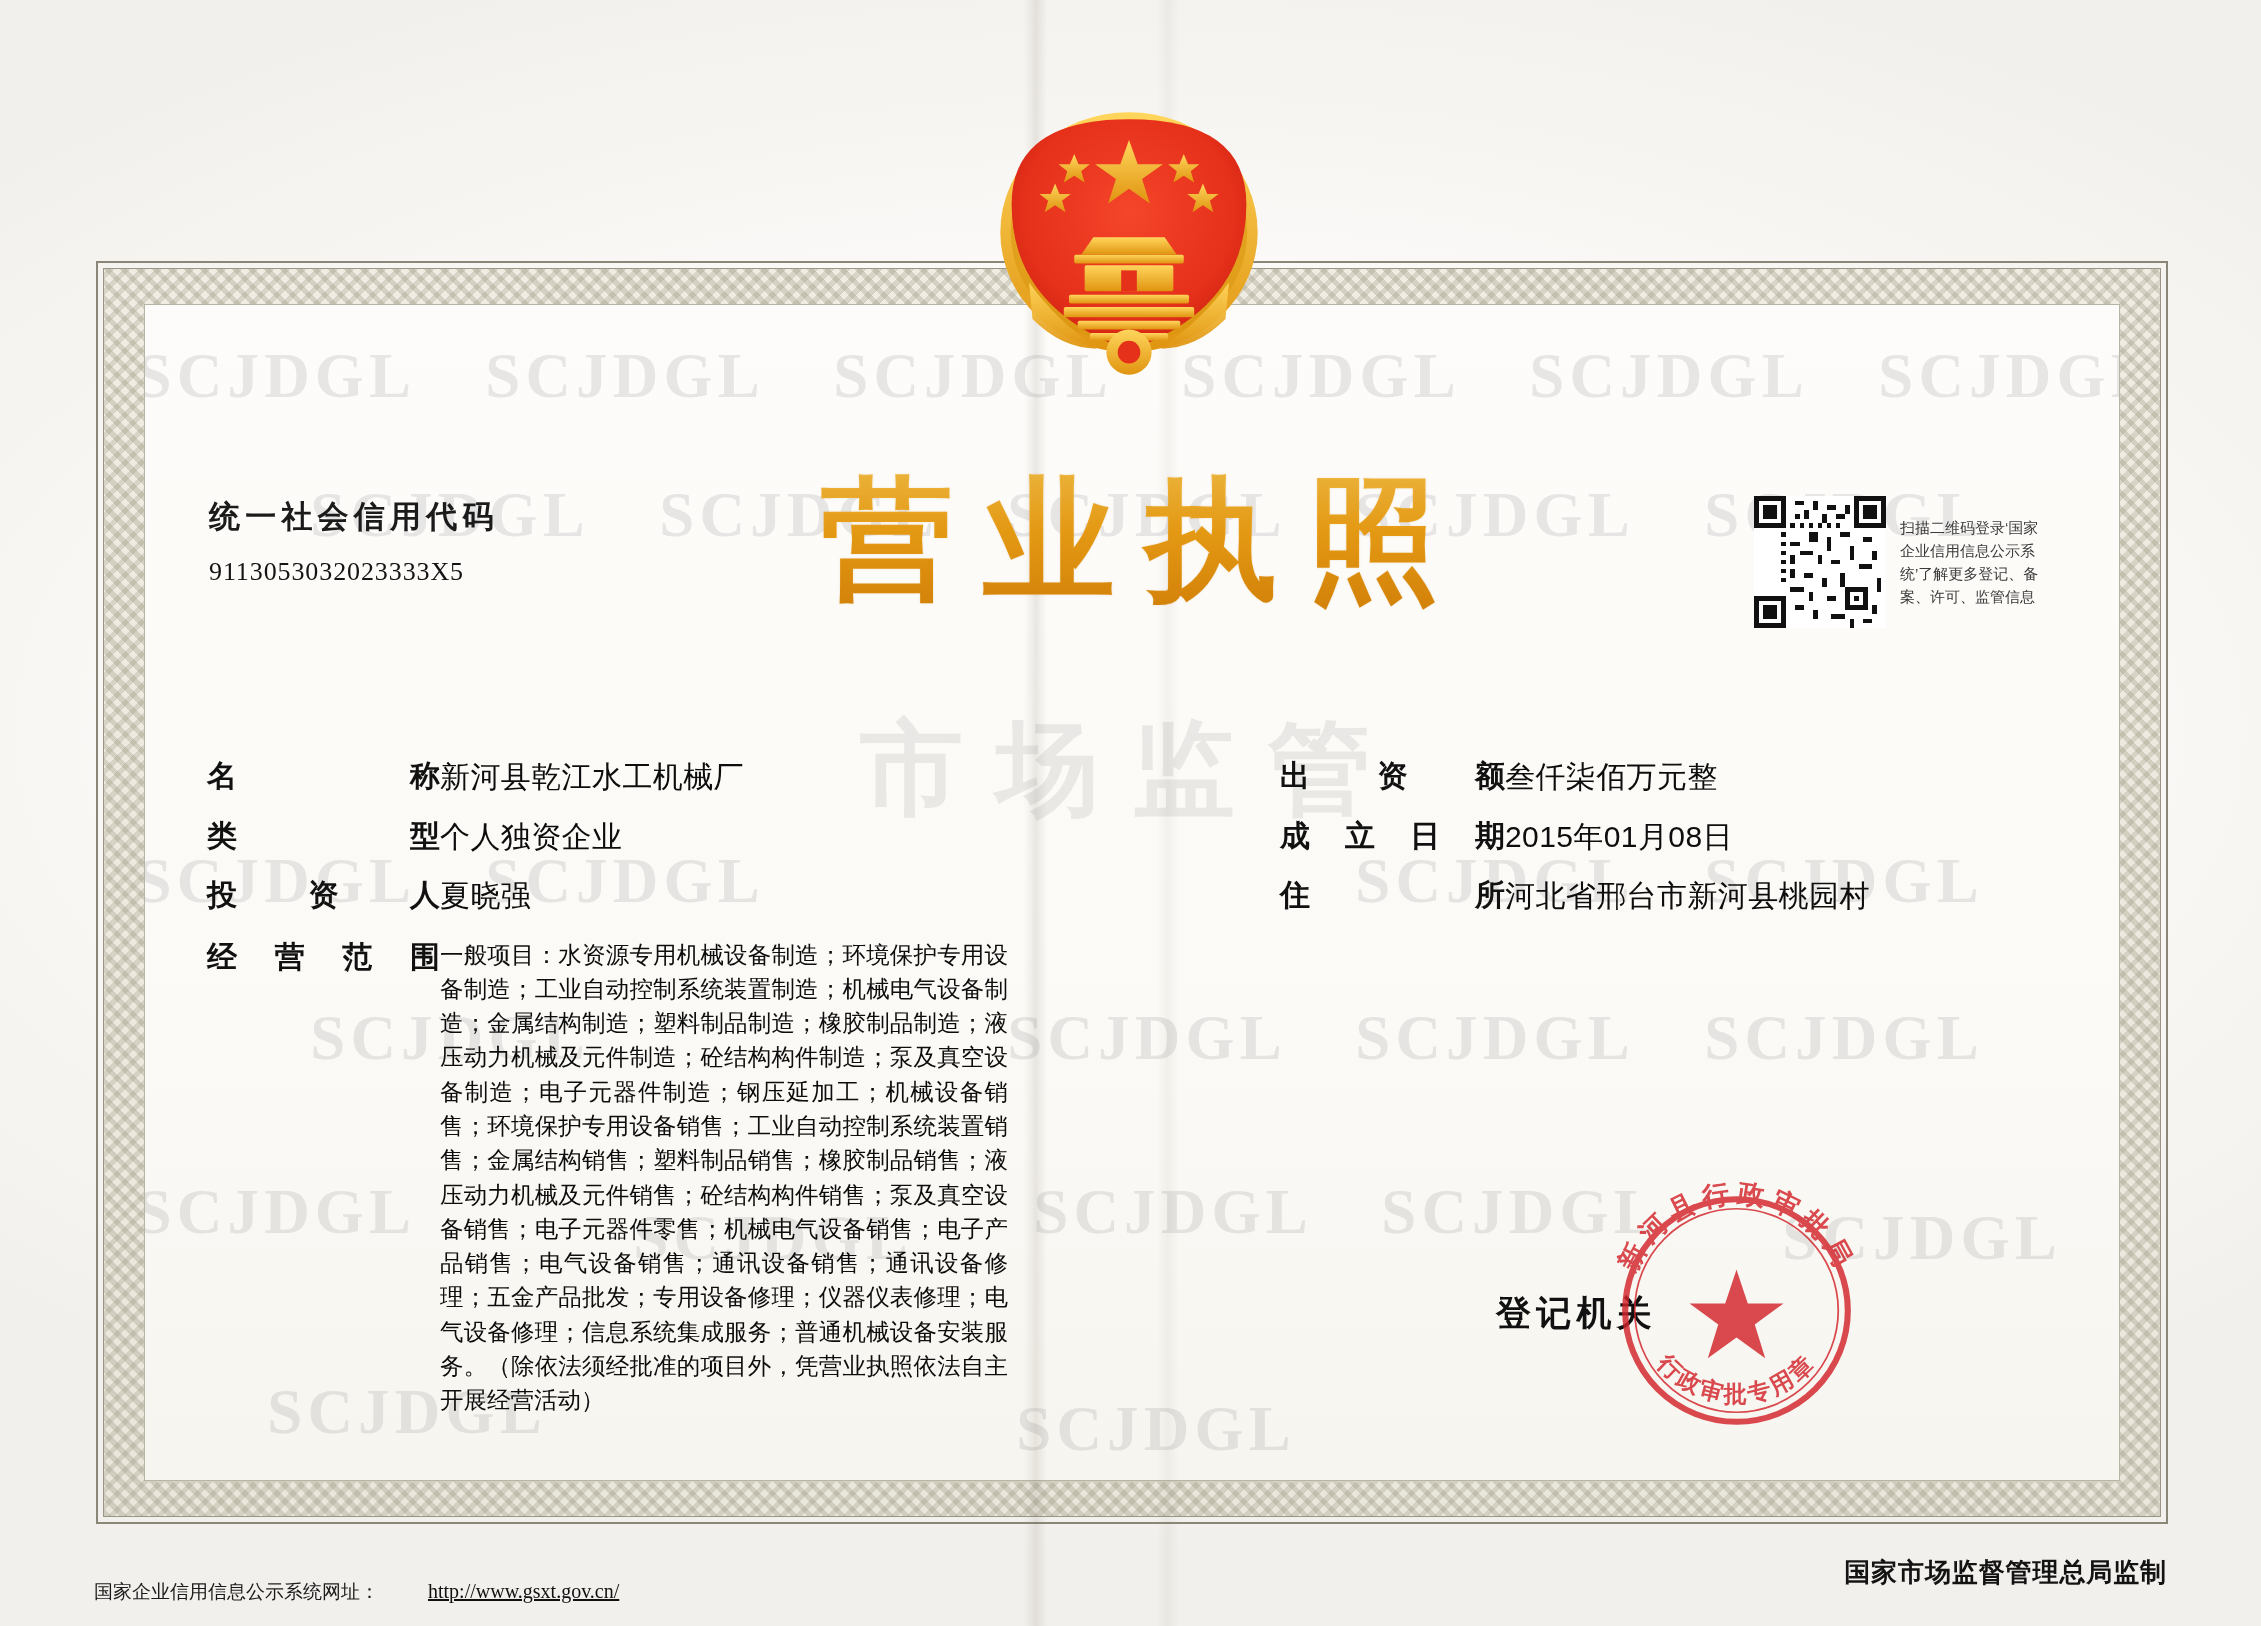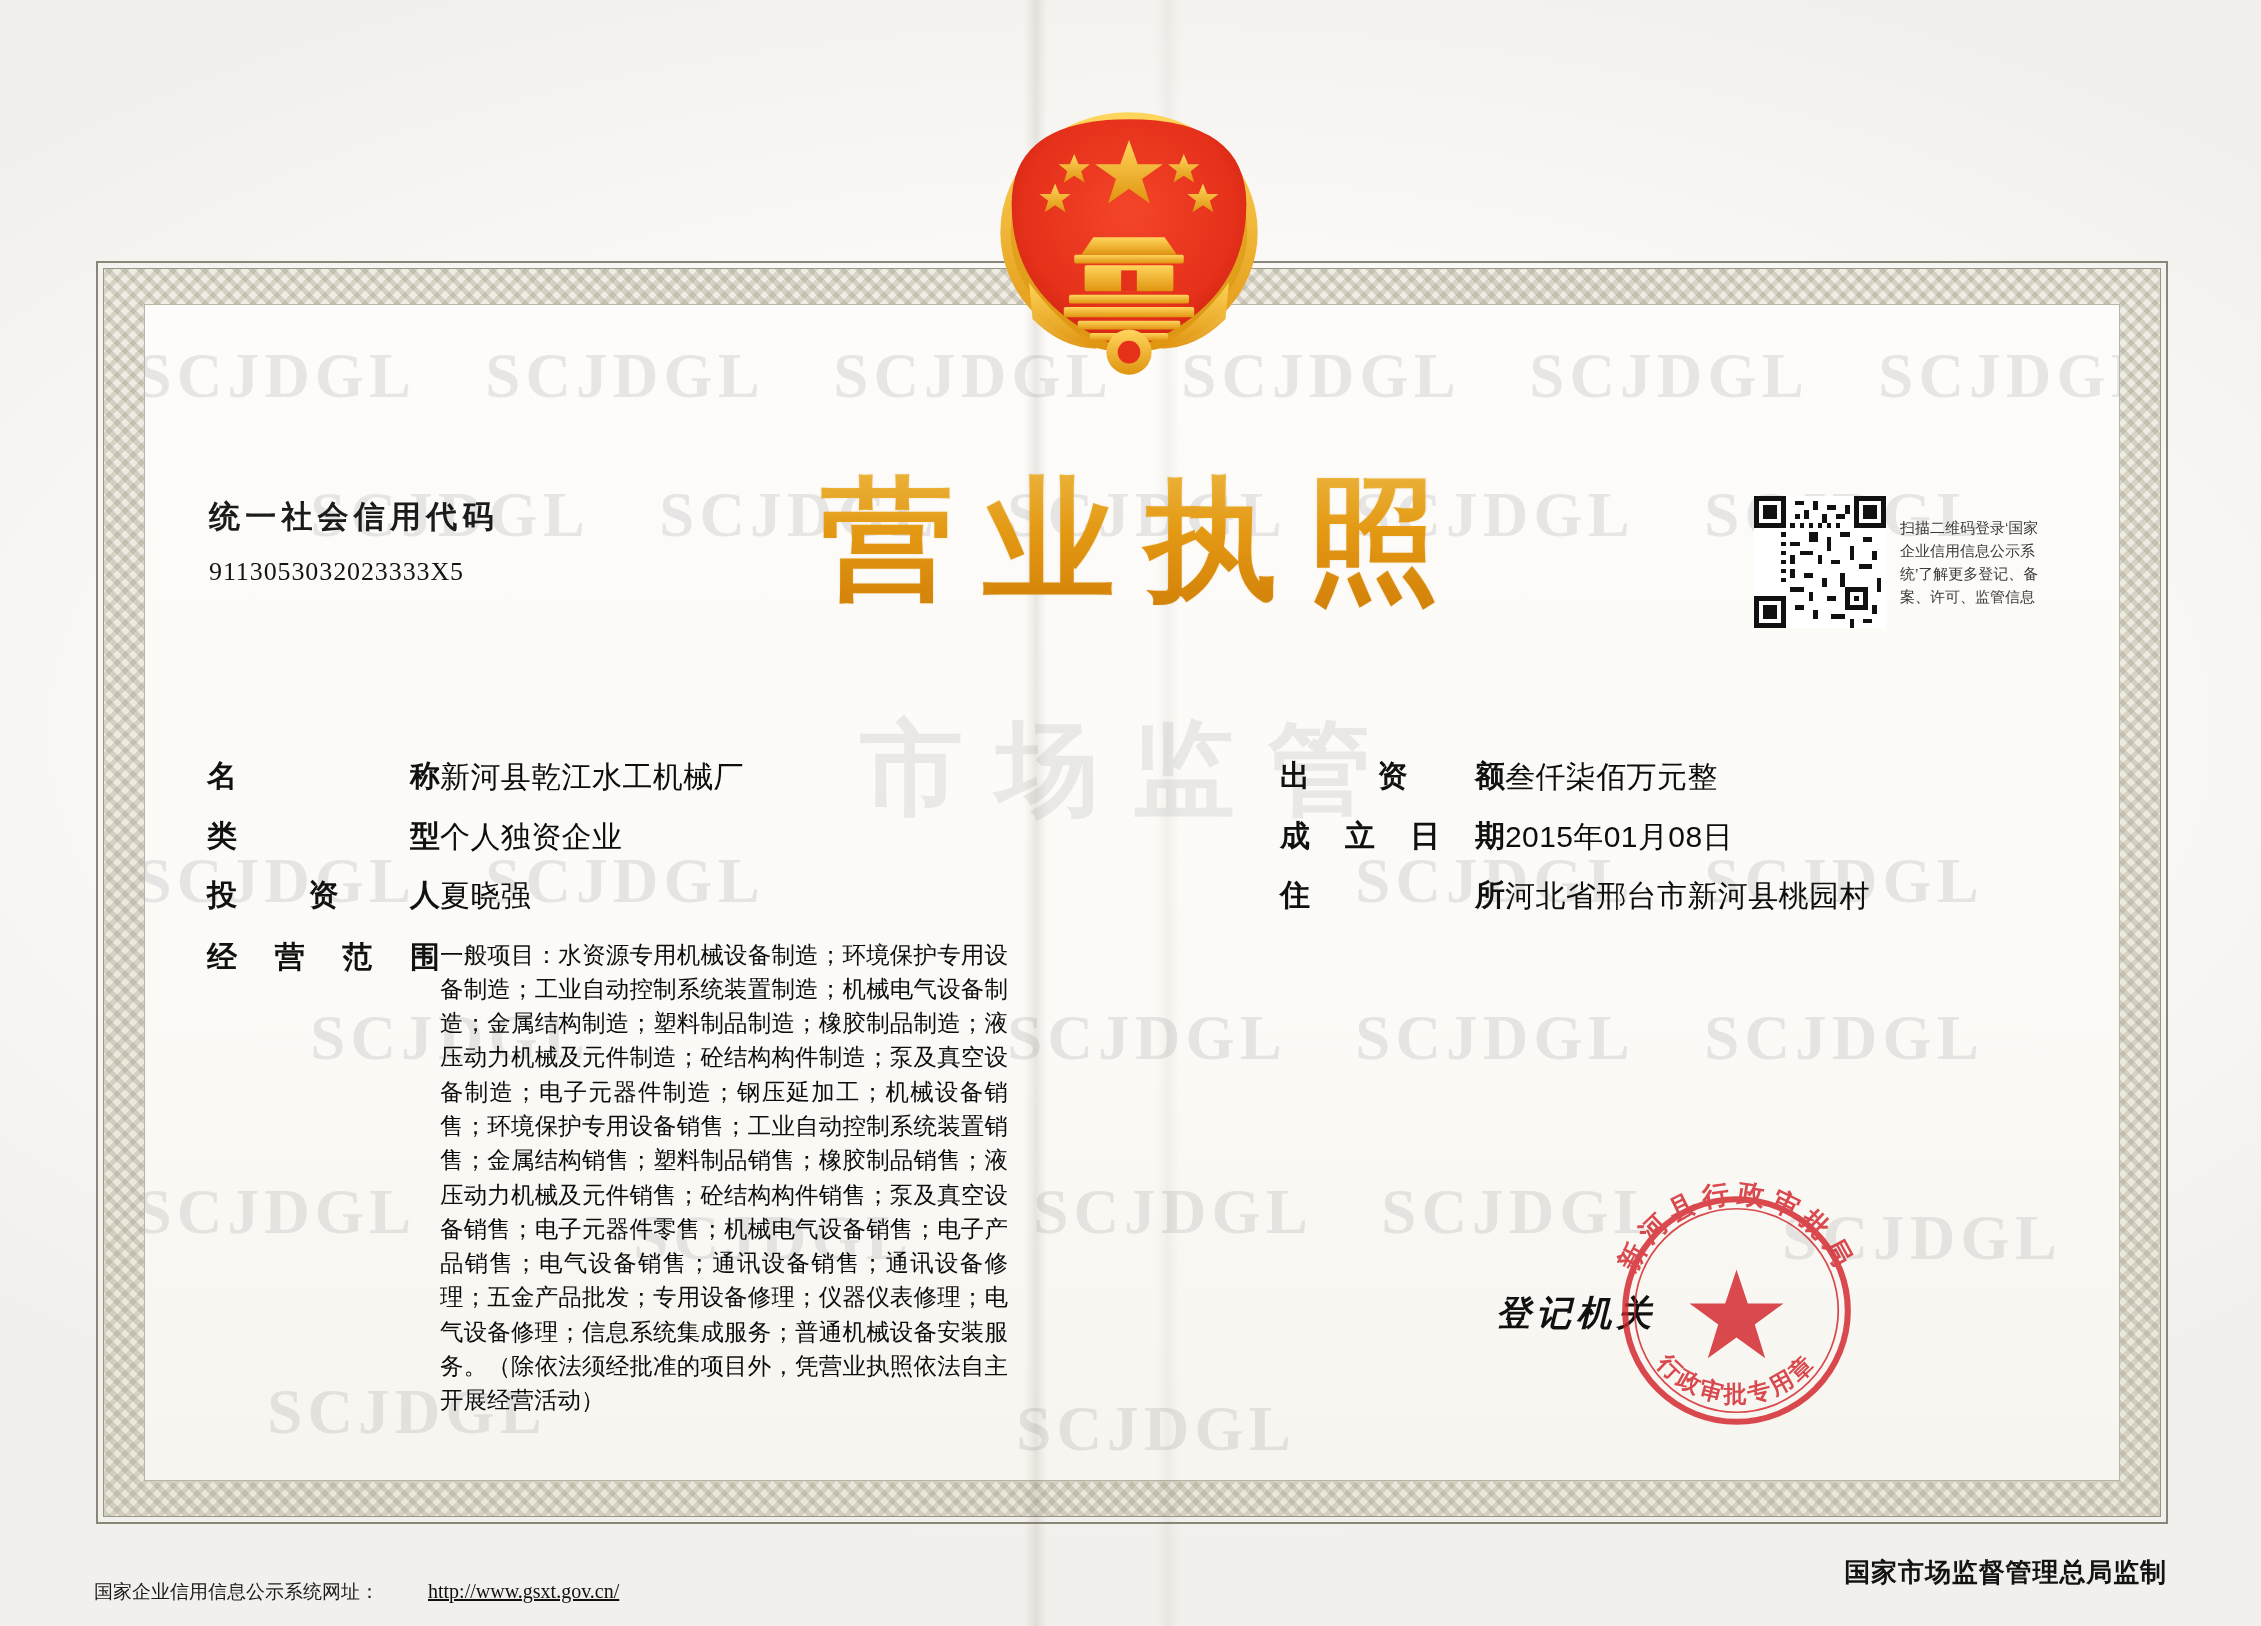--- a/index.html
+++ b/index.html
@@ -211,21 +211,20 @@
   #registrar {
     position: absolute;
     left: 1496px;
     top: 1290px;
     font-family: "Liberation Sans", sans-serif;
     font-size: 35px;
     font-weight: 700;
     letter-spacing: 5.2px;
     color: #111;
     z-index: 25;
-    font-style: italic;
   }
   #seal {
     position: absolute;
     left: 1593px;
     top: 1167px;
     width: 287px;
     height: 287px;
     z-index: 30;
     pointer-events: none;
   }

